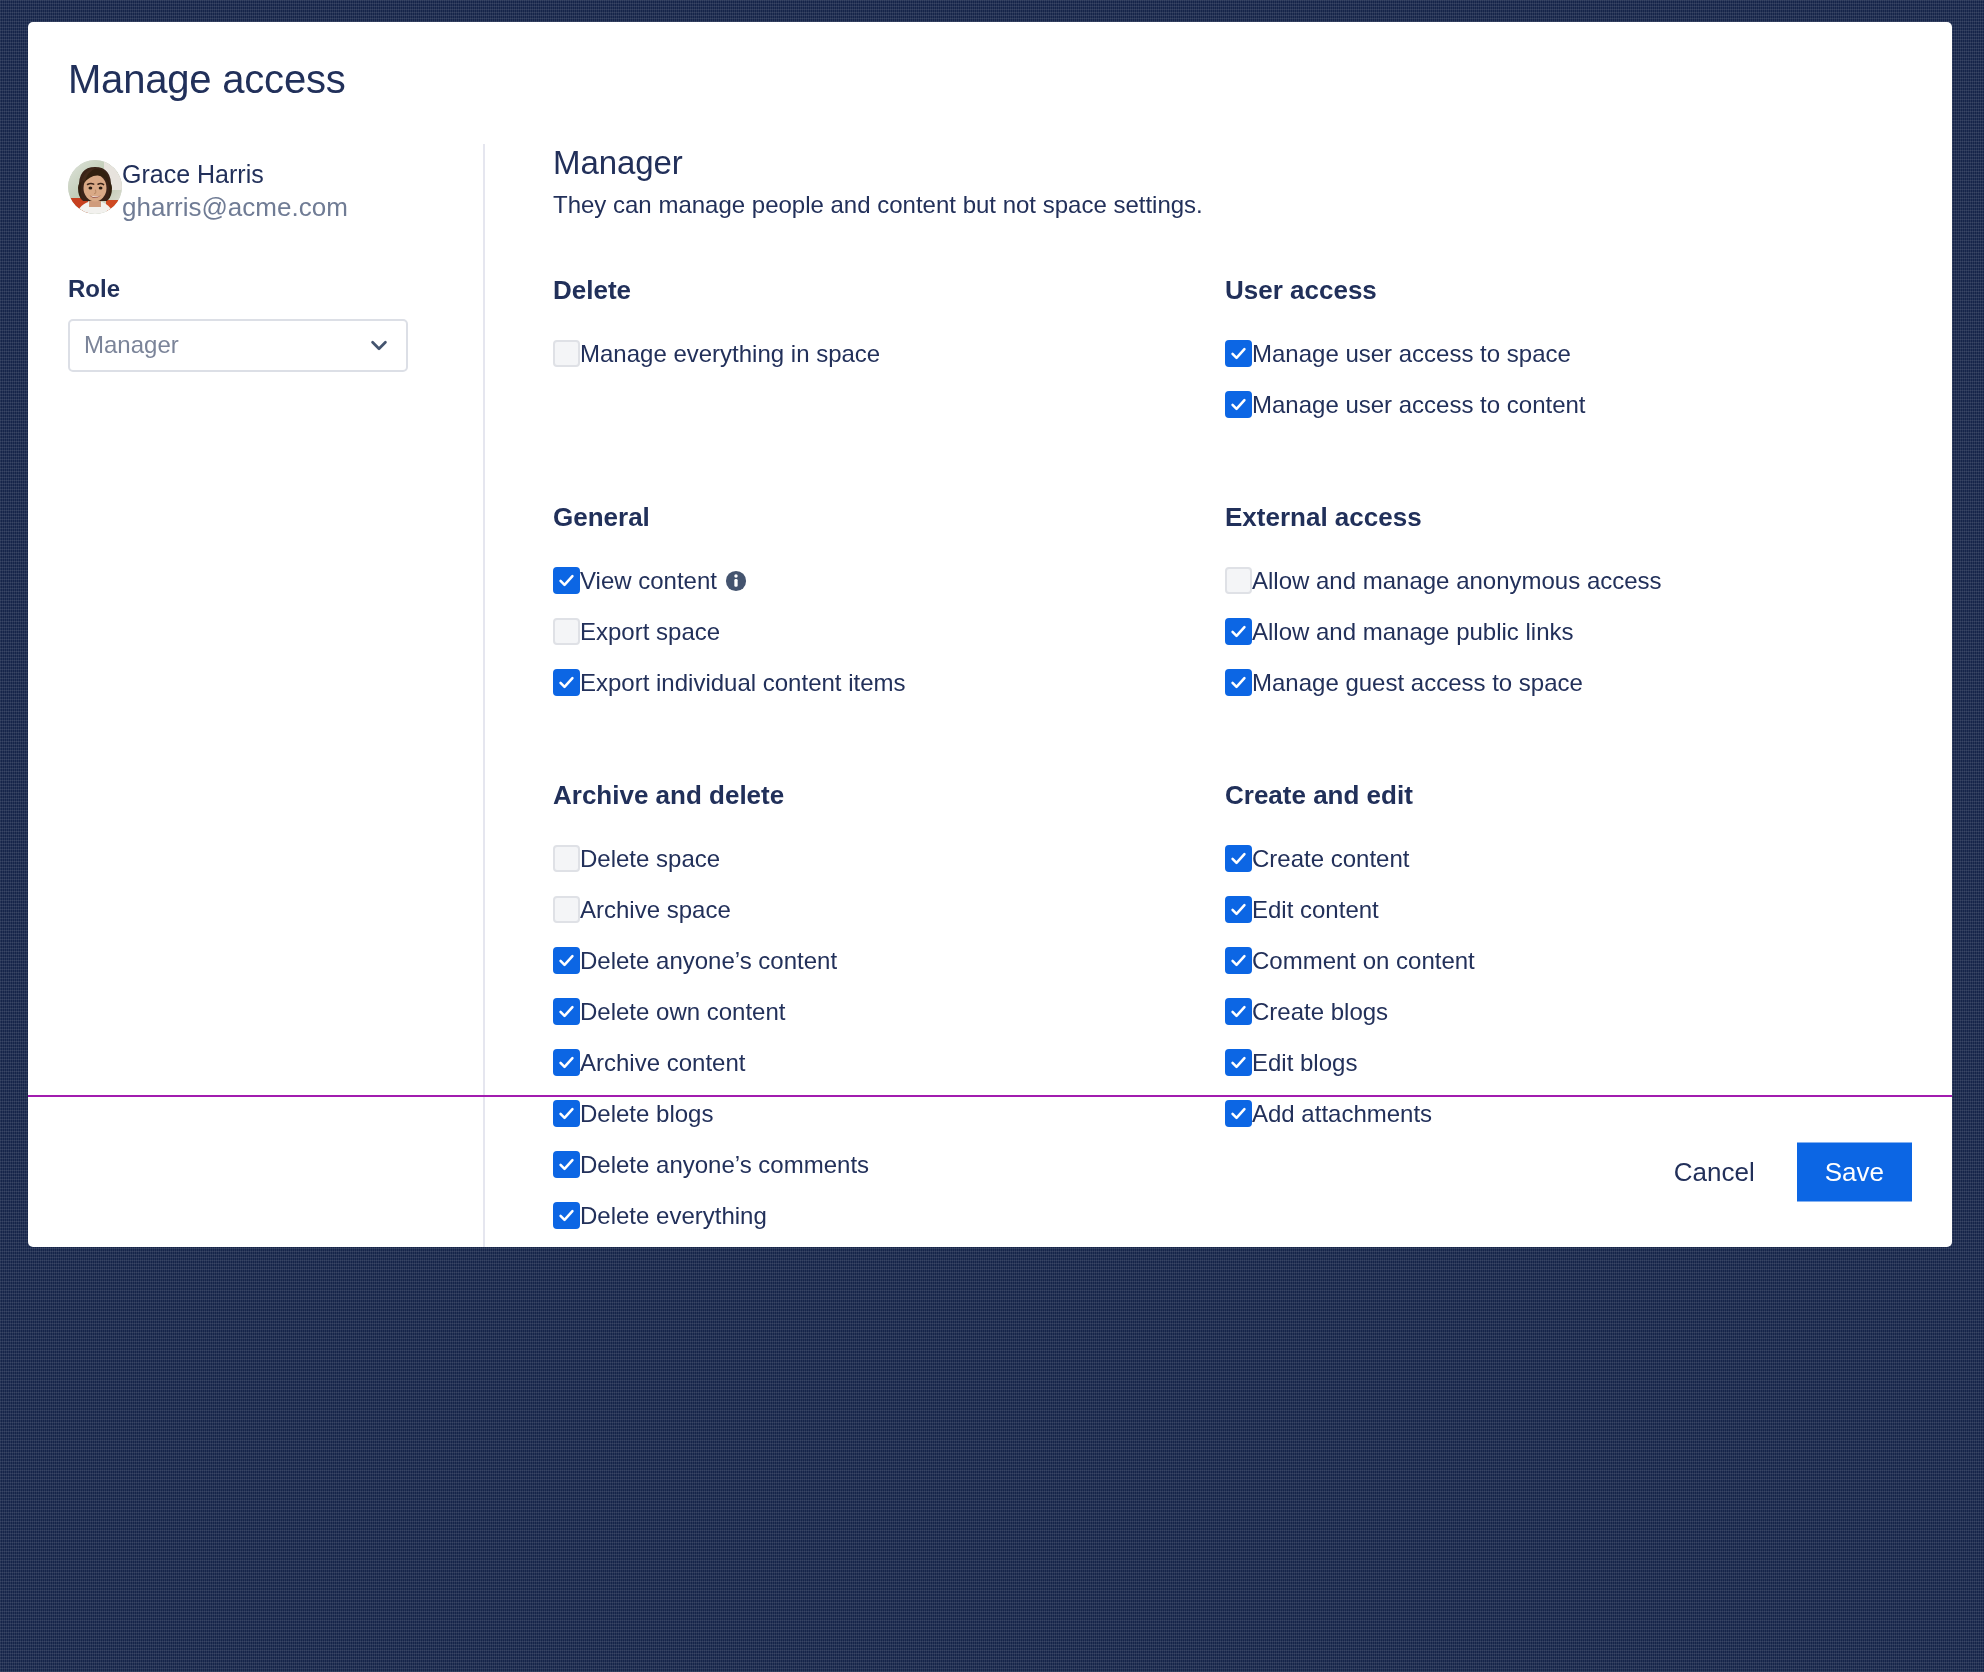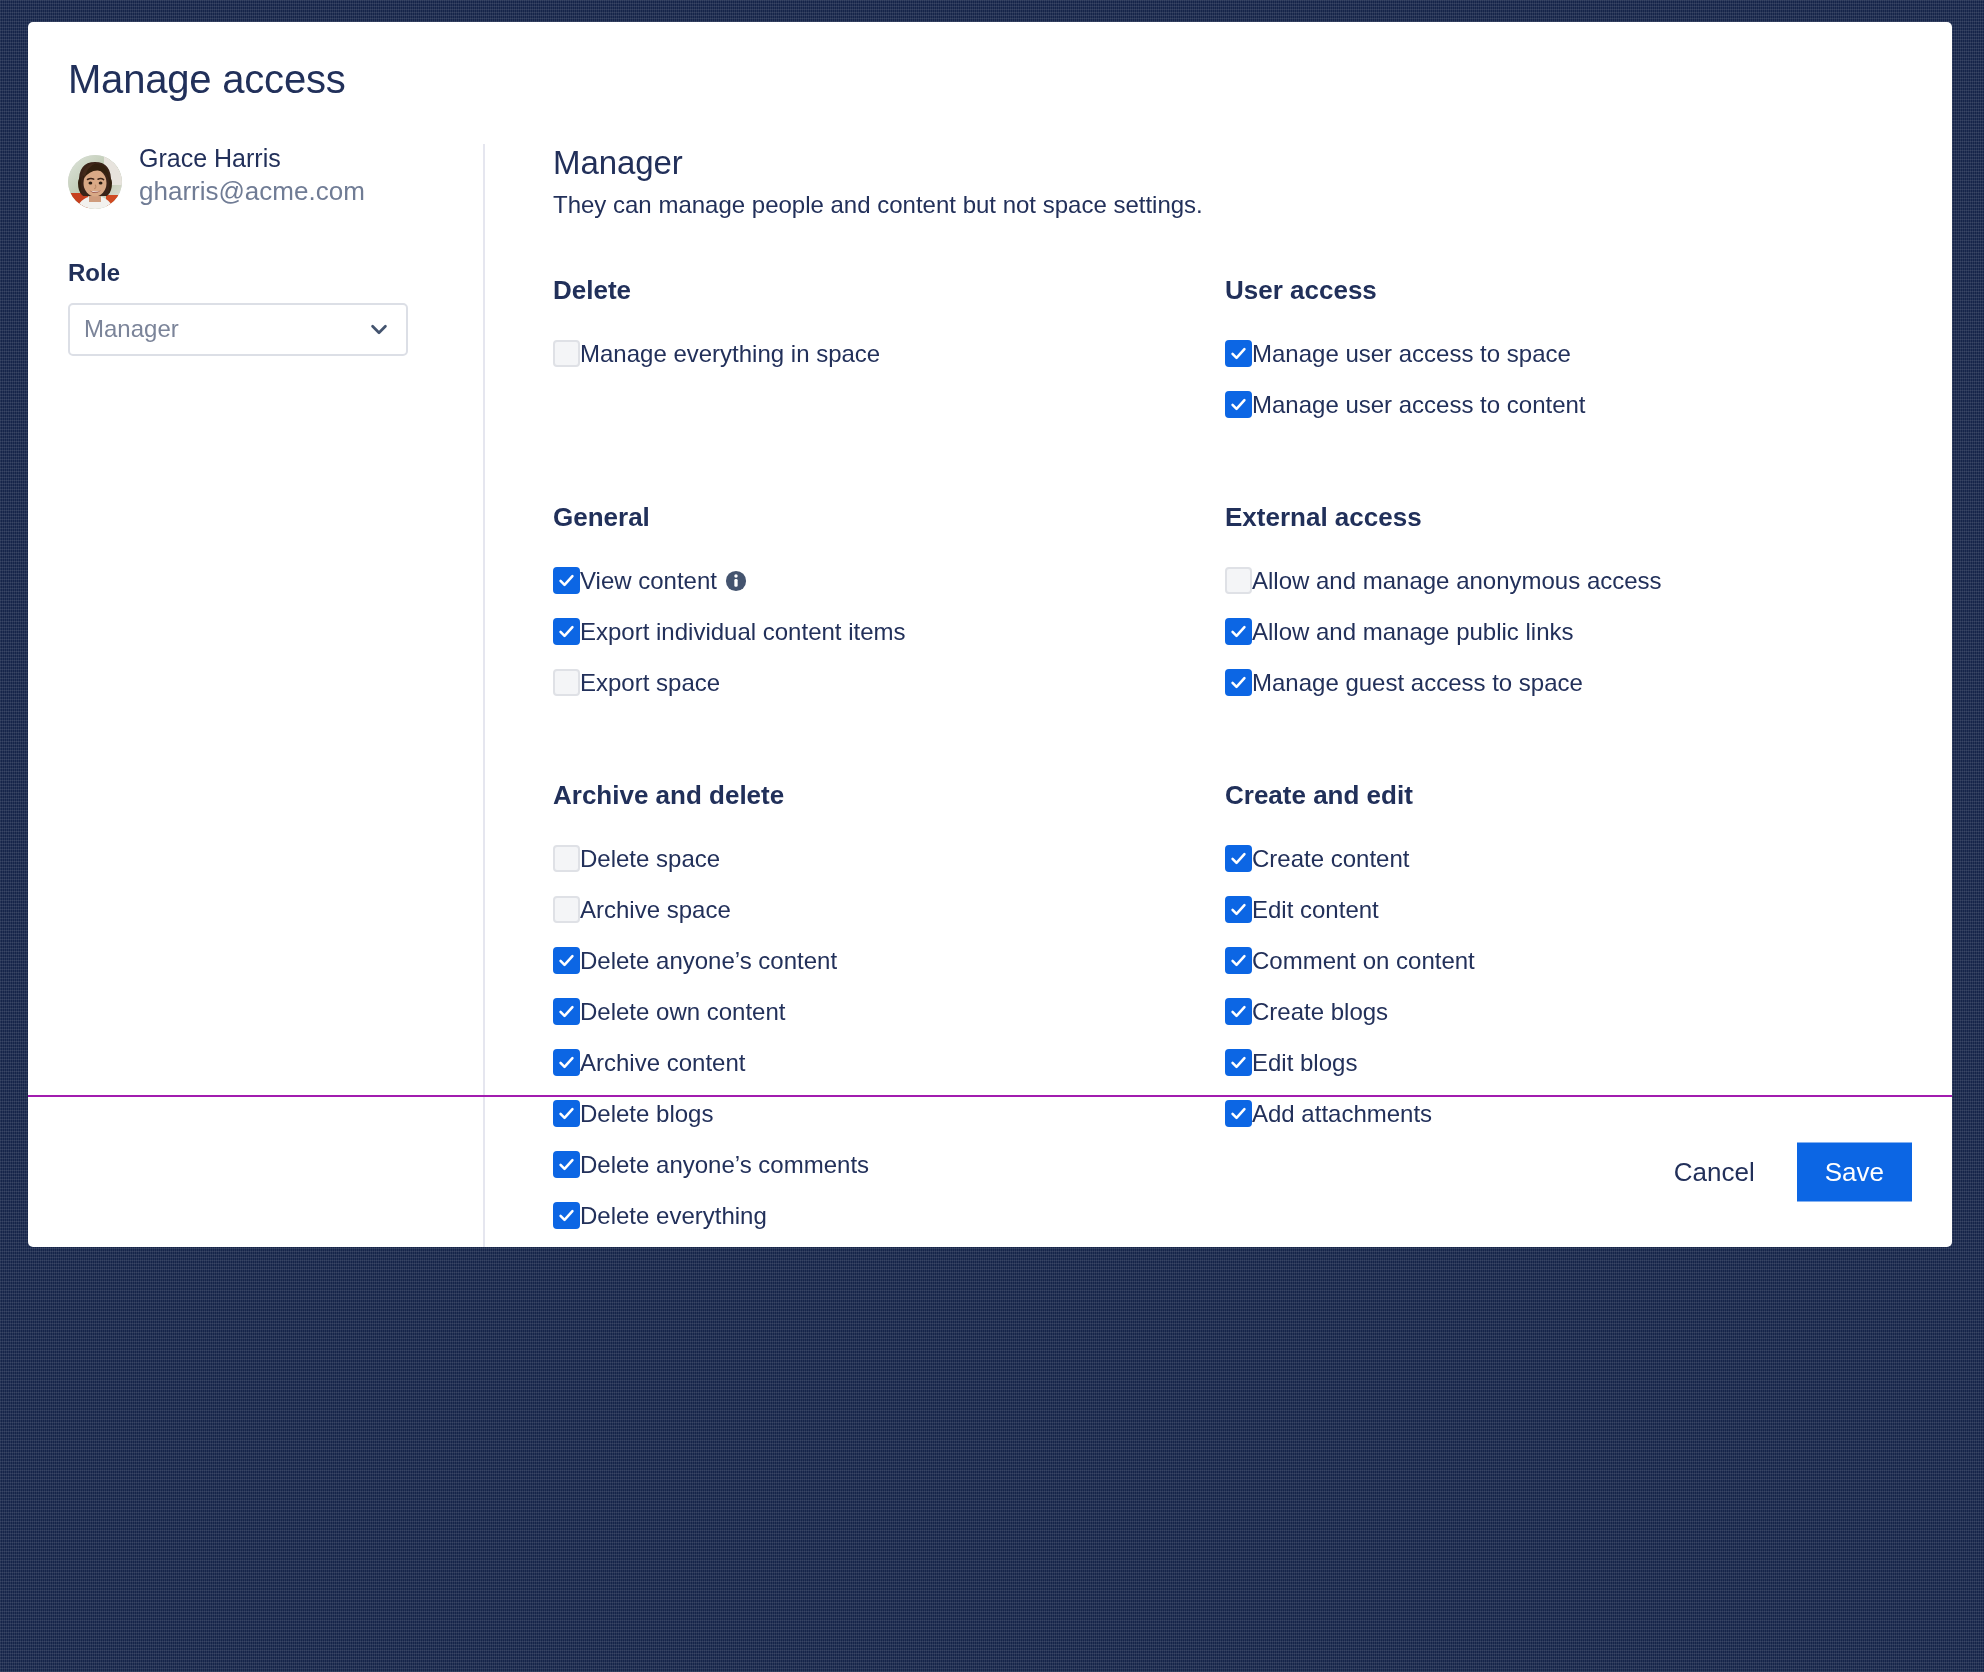--- a/index.html
+++ b/index.html
@@ -65,23 +65,22 @@
   
   #left-pane {
     position: absolute;
     left: 40px;
     top: 0;
     width: 340px;
   }
 
   .user-row {
     display: flex;
-    align-items: flex-end;
-    gap: 17px;
-    margin-top: 0;
+    align-items: flex-start;
+    margin-top: 16px;
   }
 
   .avatar {
     position: relative;
     width: 54px;
     height: 54px;
     border-radius: 50%;
     overflow: hidden;
     flex: 0 0 auto;
     background: #cfd6cb;
@@ -387,30 +386,30 @@
                       <path d="M4.5 12.5 L9.5 17.5 L19.5 6.5" fill="none" stroke="#ffffff" stroke-width="3.2" stroke-linecap="round" stroke-linejoin="round"></path>
                     </svg>
                   </span>
                   <span class="perm-label">View content<span class="info-icon"><svg viewBox="0 0 24 24" width="22" height="22">
                         <circle cx="12" cy="12" r="11" fill="#44546f"></circle>
                         <circle cx="12" cy="6.6" r="1.9" fill="#ffffff"></circle>
                         <rect x="10.2" y="9.9" width="3.6" height="8.4" rx="1.4" fill="#ffffff"></rect>
                       </svg></span></span>
                 </label>
                 <label class="perm">
-                  <span class="cb on">
-                    <svg viewBox="0 0 24 24" width="19" height="19">
-                      <path d="M4.5 12.5 L9.5 17.5 L19.5 6.5" fill="none" stroke="#ffffff" stroke-width="3.2" stroke-linecap="round" stroke-linejoin="round"></path>
-                    </svg>
-                  </span>
-                  <span class="perm-label">Export individual content items</span>
-                </label>
-                <label class="perm">
                   <span class="cb off"></span>
                   <span class="perm-label">Export space</span>
+                </label>
+                <label class="perm">
+                  <span class="cb on">
+                    <svg viewBox="0 0 24 24" width="19" height="19">
+                      <path d="M4.5 12.5 L9.5 17.5 L19.5 6.5" fill="none" stroke="#ffffff" stroke-width="3.2" stroke-linecap="round" stroke-linejoin="round"></path>
+                    </svg>
+                  </span>
+                  <span class="perm-label">Export individual content items</span>
                 </label>
               </div>
             </div>
             <div class="group col2">
               <div class="group-title">External access</div>
               <div class="perm-list">
                 <label class="perm">
                   <span class="cb off"></span>
                   <span class="perm-label">Allow and manage anonymous access</span>
                 </label>

